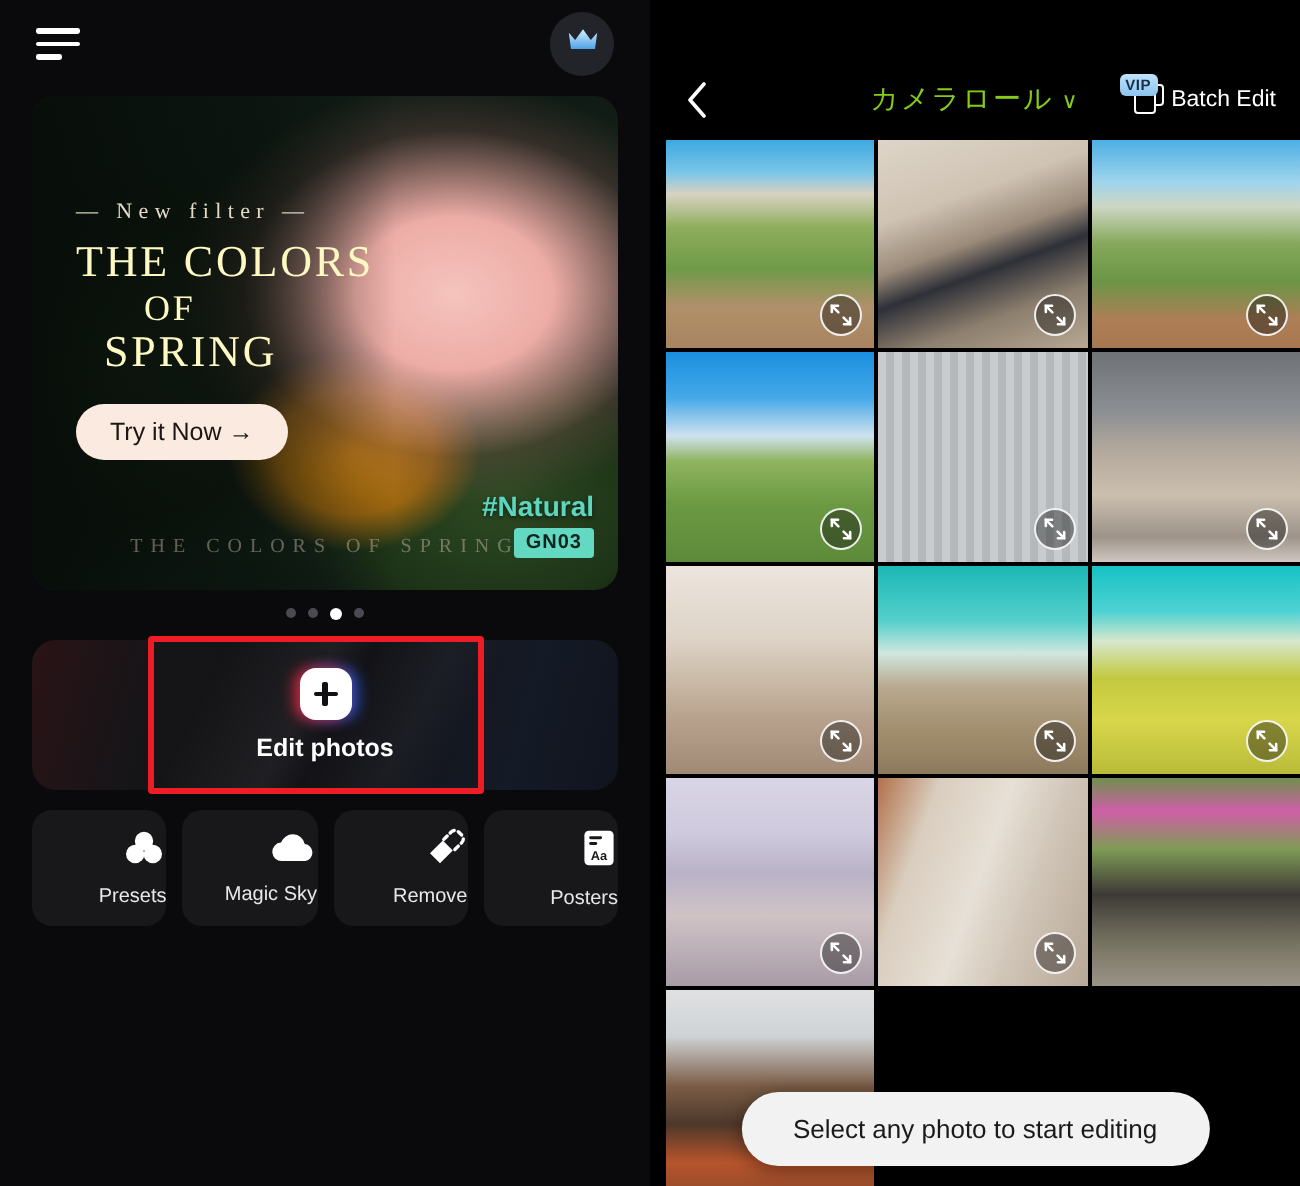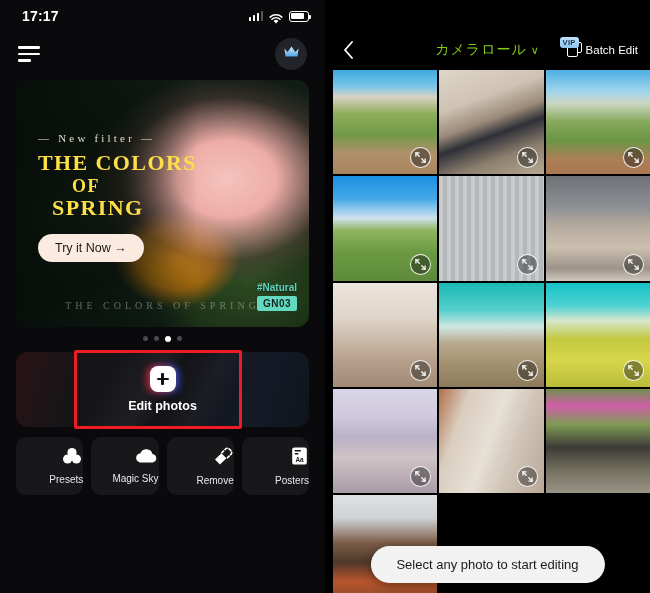--- a/index.html
+++ b/index.html
@@ -44,31 +44,31 @@
               radial-gradient(ellipse 30% 28% at 55% 72%, #d4880e 0%, #9a6510 45%, transparent 72%),
               radial-gradient(ellipse 45% 40% at 80% 82%, #2d4a22 0%, #1d3317 55%, transparent 80%),
               radial-gradient(ellipse 50% 50% at 15% 55%, #1b2a1a 0%, #121c12 60%, transparent 85%),
               linear-gradient(150deg,#16231a 0%,#0f1a14 35%,#14241a 70%,#0d1510 100%);
   }
   .banner-veil { position:absolute; inset:0;
                  background:linear-gradient(90deg, rgba(6,12,8,.88) 0%, rgba(6,12,8,.55) 38%, rgba(6,12,8,0) 62%); }
   .banner-text { position:absolute; left:22px; top:52px; }
   .b-new { color:#e4dcc9; font-family:"Liberation Serif", serif; font-size:11px;
            letter-spacing:3.2px; margin-bottom:7px; }
-  .b-title { color:#fde047; font-family:"Liberation Serif", serif; font-size:22px;
-             line-height:1.12; letter-spacing:1.4px;font-weight:bold; }
+  .b-title { color:#fef9c3; font-family:"Liberation Serif", serif; font-size:22px;
+             line-height:1.12; letter-spacing:1.4px; }
   .b-title .l2 { font-size:18px; padding-left:34px; }
   .b-title .l3 { font-size:22px; padding-left:14px; }
   .b-cta { margin-top:14px; display:inline-flex; align-items:center; gap:5px;
            background:#fbeadf; color:#1c1712; border-radius:22px; padding:7px 17px;
            font-size:12.5px; cursor:pointer; }
   .b-foot { position:absolute; left:0; right:0; bottom:16px; text-align:center;
             color:rgba(225,215,198,.40); font-family:"Liberation Serif", serif;
             font-size:10px; letter-spacing:4px; }
-  .b-tag { position:absolute; right:12px; bottom:34px; color:#5dd6c0; font-size:10px;
+  .b-tag { position:absolute; right:12px; bottom:34px; color:#5dd6c0; font-size:14px;
            font-weight:700; text-shadow:0 1px 2px rgba(0,0,0,.6); }
   .b-code { position:absolute; right:12px; bottom:16px; background:#63d9c2; color:#10241f;
             font-size:10px; font-weight:800; padding:2px 6px; border-radius:2px; letter-spacing:.5px; }
 
   .dots { display:flex; justify-content:center; gap:6px; padding:9px 0 10px; }
   .dots i { width:5px; height:5px; border-radius:50%; background:#4a4a50; display:block; cursor:pointer; }
   .dots i.on { background:#fff; width:6px; height:6px; }
 
   
   .edit-card { margin:0 16px; height:75px; border-radius:12px; position:relative; overflow:hidden;
@@ -123,41 +123,20 @@
            background:#f2f2f2; color:#1a1a1a; font-size:13px; padding:11px 26px;
            border-radius:24px; white-space:nowrap; box-shadow:0 2px 10px rgba(0,0,0,.4); }
 </style>
 </head>
 <body>
 
 <div class="screens">
 
   <div class="left-screen">
 
-    <div class="status-bar">
-      <div class="status-time">17:17</div>
-      <div class="status-icons">
-        <span class="sig">
-            <i></i>
-            <i></i>
-            <i></i>
-            <i></i>
-          </span>
-        <span class="wifi">
-          <svg width="14" height="11" viewBox="0 0 14 11">
-              <path d="M7 9.6 4.6 6.9a3.6 3.6 0 0 1 4.8 0z" fill="#fff"></path>
-              <path d="M2.9 5.3a6.1 6.1 0 0 1 8.2 0" stroke="#fff" stroke-width="1.5" fill="none" stroke-linecap="round"></path>
-              <path d="M1.1 3.1a8.8 8.8 0 0 1 11.8 0" stroke="#fff" stroke-width="1.5" fill="none" stroke-linecap="round"></path>
-            </svg>
-        </span>
-        <span class="batt">
-            <i></i>
-          </span>
-      </div>
-    </div>
 
     <div class="app-bar">
       <div class="hamburger">
           <i></i>
           <i></i>
           <i></i>
         </div>
       <div class="vip-btn">
         <span>
           <svg width="17" height="14" viewBox="0 0 17 14">

